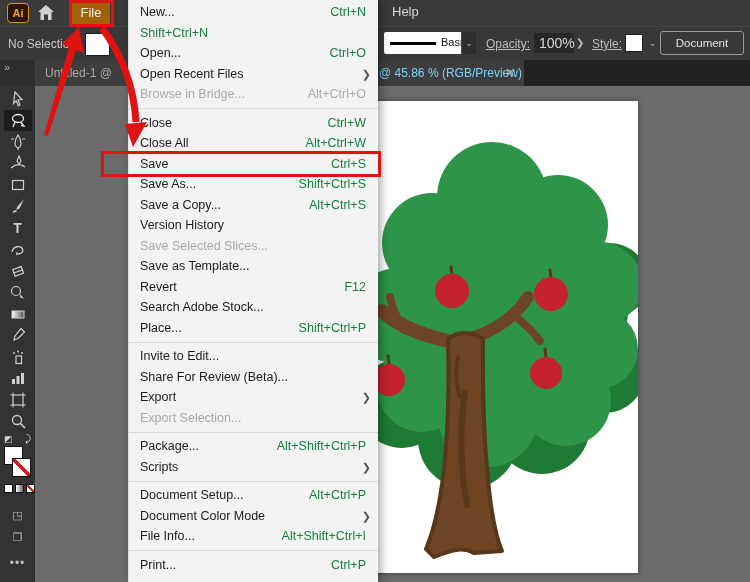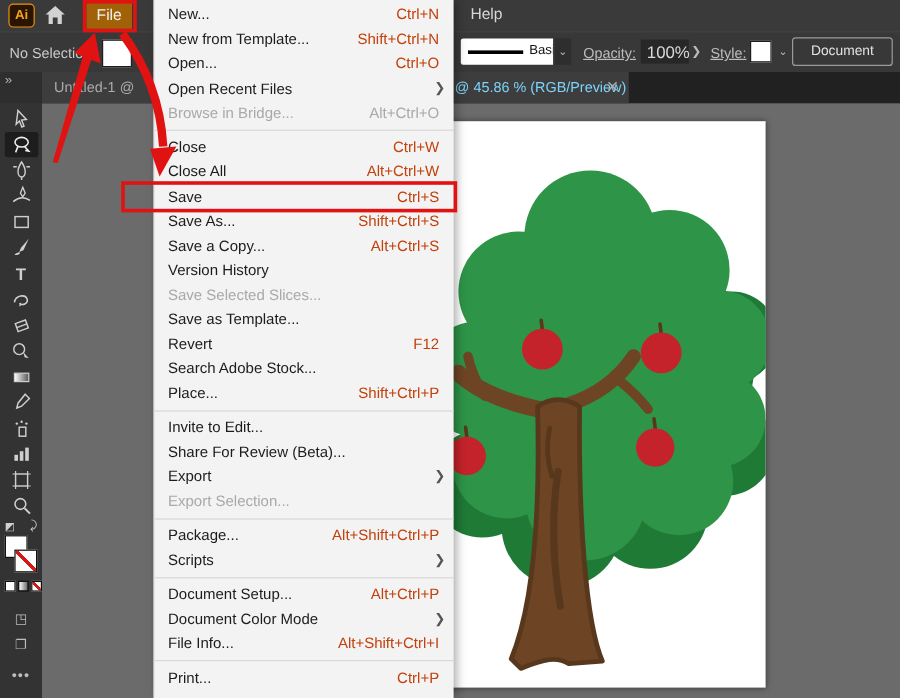--- a/index.html
+++ b/index.html
@@ -70,21 +70,21 @@
   
   #canvas { left:35px; top:86px; width:715px; height:496px; background:#6b6b6b; z-index:1; }
   #artboard { position:absolute; left:335px; top:15px; width:268px; height:472px; background:#fff;
     box-shadow:0 0 5px rgba(0,0,0,.45); }
 
   
   #file-menu { left:128px; top:0; width:250px; height:582px; background:#f3f3f3; z-index:10;
     border-left:1px solid #e2e2e2; box-shadow:3px 0 8px rgba(0,0,0,.35); padding-top:2px; }
   .mi { height:20.5px; line-height:20.5px; font-size:12.5px; color:#1c1c1c; position:relative;
     padding:0 12px 0 11px; display:flex; justify-content:space-between; white-space:nowrap; }
-  .mi .sc { color:#c2410c; }
+  .mi .sc { color:#15803d; }
   .mi.disabled, .mi.disabled .sc { color:#a9a9a9; }
   .mi .sub { position:absolute; right:7px; top:0; font-size:11px; color:#555; }
   .msep { height:1px; background:#d8d8d8; margin:3.5px 0; }
 
   
   #annotations { left:0; top:0; width:750px; height:582px; z-index:50; pointer-events:none; }
   #file-rect { position:absolute; left:69px; top:0; width:45px; height:27px; border:3px solid #e01212; }
   #save-rect { position:absolute; left:101px; top:151px; width:280px; height:26px; border:3px solid #e01212; }
 </style>
 </head>
@@ -309,21 +309,20 @@
     <div class="tool-small">❐</div>
     <div id="ellipsis">•••</div>
   </div>
 
   <div class="abs" id="file-menu">
     <div class="mi">
         <span>New...</span>
         <span class="sc">Ctrl+N</span>
       </div>
     <div class="mi">
-        <span>New from Template...</span>
         <span class="sc">Shift+Ctrl+N</span>
       </div>
     <div class="mi">
         <span>Open...</span>
         <span class="sc">Ctrl+O</span>
       </div>
     <div class="mi">
         <span>Open Recent Files</span>
         <span class="sub">❯</span>
       </div>

